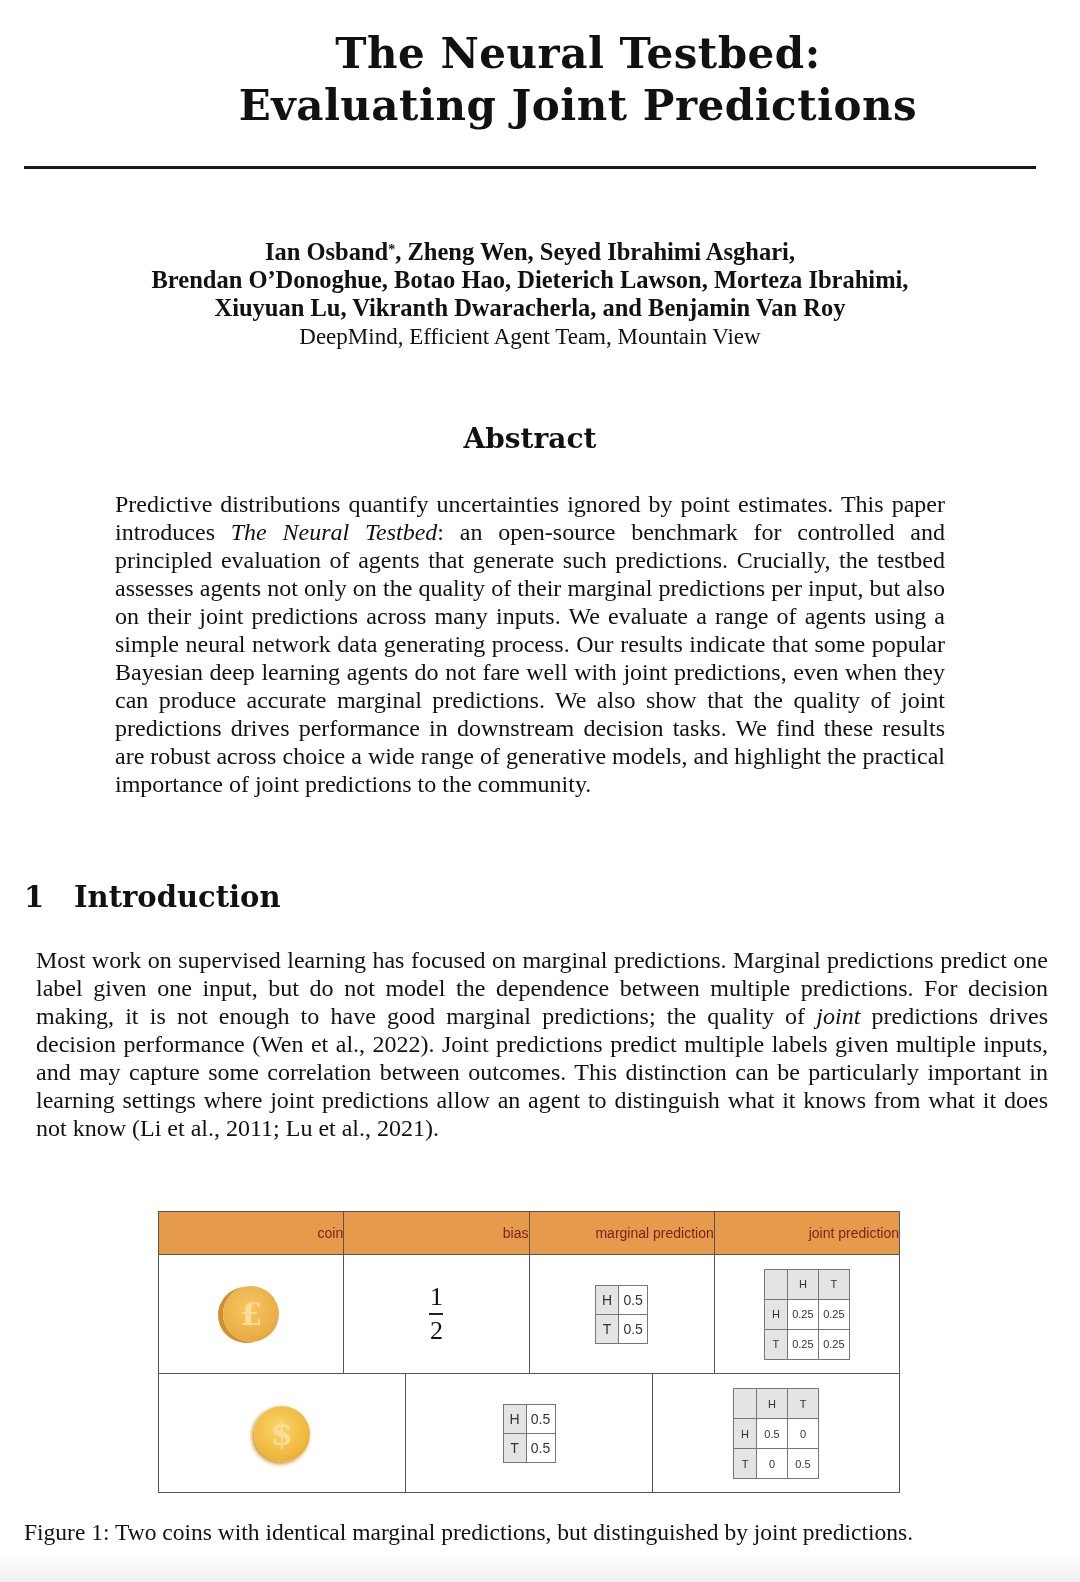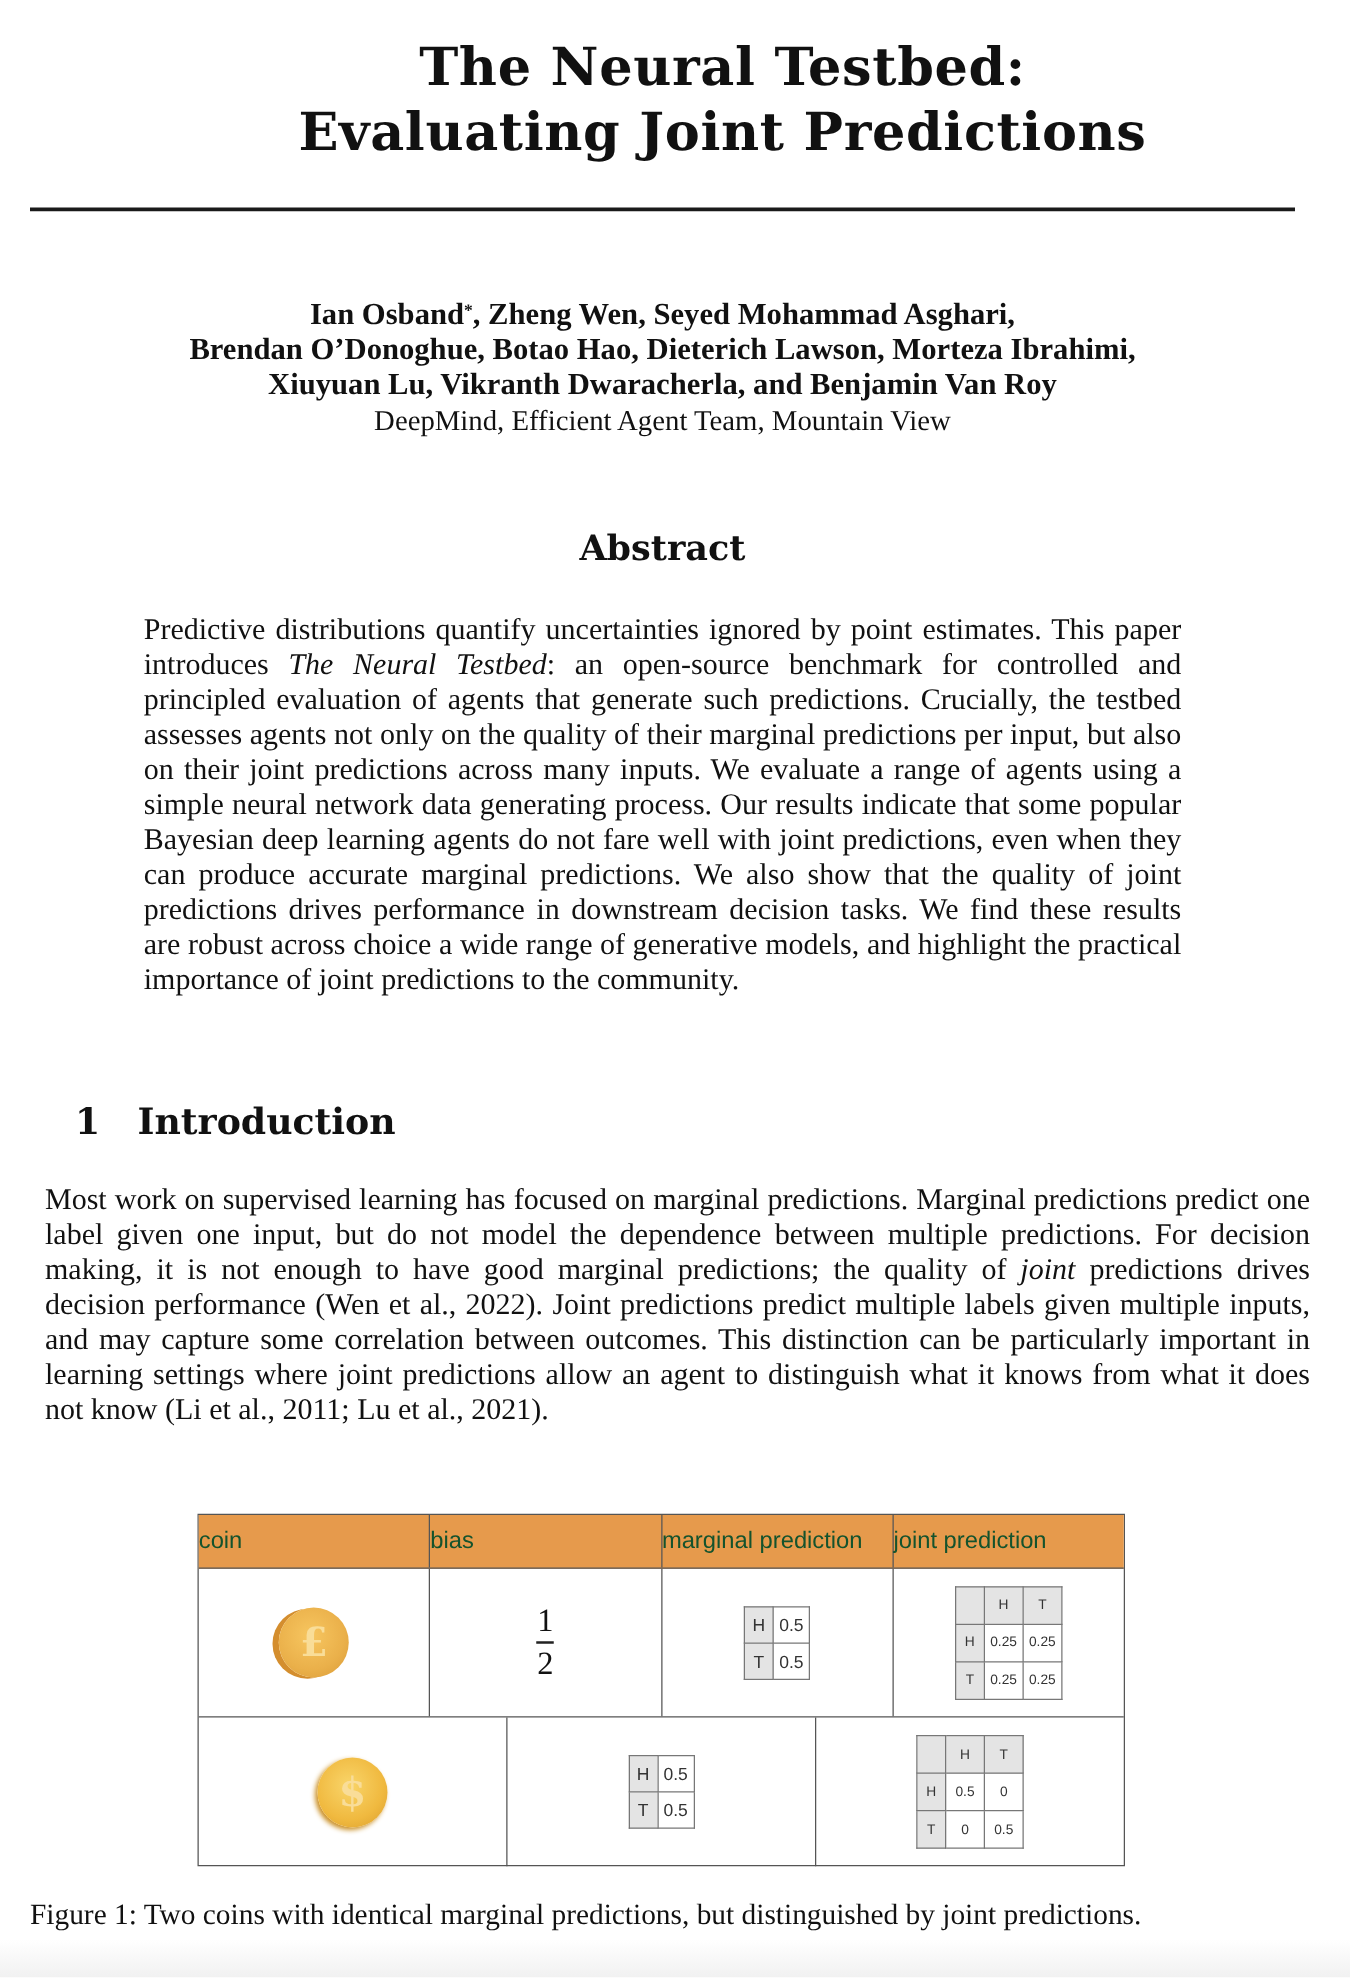--- a/index.html
+++ b/index.html
@@ -31,38 +31,38 @@
     text-align: center; font-weight: bold; font-size: 28px;
     font-family: "DejaVu Serif", serif;
   }
   .abs-body {
     position: absolute; left: 115px; width: 830px; top: 490px;
     font-size: 24px; line-height: 28px; text-align: justify;
     font-family: "Liberation Serif", serif;
   }
   .sec-title {
     position: absolute; left: 24px; top: 880px;
-    font-weight: bold; font-size: 29px; font-family: "DejaVu Serif", serif; margin-left: 36px;
+    font-weight: bold; font-size: 29px; font-family: "DejaVu Serif", serif;
   }
   .sec-num { display: inline-block; width: 50px; }
   .intro-body {
     position: absolute; left: 24px; width: 1012px; top: 946px;
     font-size: 24px; line-height: 28px; text-align: justify;
     font-family: "Liberation Serif", serif;
     margin-left: 12px;
   }
   
   .figure {
     position: absolute; left: 158px; top: 1211px; width: 742px; height: 282px;
     border: 1.5px solid #555; box-sizing: border-box;
     font-family: "Liberation Sans", sans-serif;
   }
   .fig-head { display: flex; height: 42px; background: #e69a4c; border-bottom: 1.5px solid #555; }
   .fig-head div {
-    flex: 1; text-align: left; line-height: 42px; font-size: 19px; color: #14532d;
+    flex: 1; text-align: right; line-height: 42px; font-size: 14px; color: #7f1d1d;
     border-right: 1.5px solid #555;
   }
   .fig-head div:last-child { border-right: none; }
   .fig-row { display: flex; height: 118px; border-bottom: 1.5px solid #555; }
   .fig-row:last-child { border-bottom: none; height: 119px; }
   .fig-cell {
     flex: 1; border-right: 1.5px solid #555; display: flex; align-items: center; justify-content: center;
   }
   .fig-cell:last-child { border-right: none; }
   .coin {
@@ -94,21 +94,21 @@
 </head>
 <body>
 
 <div class="title">
   <div>The Neural Testbed:</div>
   <div>Evaluating Joint Predictions</div>
 </div>
 <div class="rule"></div>
 
 <div class="authors">
-  <div><span>Ian Osband</span><sup class="star">*</sup><span>, Zheng Wen, Seyed Mohammad Asghari,</span></div>
+  <div><span>Ian Osband</span><sup class="star">*</sup><span>, Zheng Wen, Seyed Ibrahimi Asghari,</span></div>
   <div>Brendan O’Donoghue, Botao Hao, Dieterich Lawson, Morteza Ibrahimi,</div>
   <div>Xiuyuan Lu, Vikranth Dwaracherla, and Benjamin Van Roy</div>
 </div>
 <div class="affil">DeepMind, Efficient Agent Team, Mountain View</div>
 
 <div class="abs-title">Abstract</div>
 <div class="abs-body"><span>Predictive distributions quantify uncertainties ignored by point estimates. This paper introduces </span><i>The Neural Testbed</i><span>: an open-source benchmark for controlled and principled evaluation of agents that generate such predictions. Crucially, the testbed assesses agents not only on the quality of their marginal predictions per input, but also on their joint predictions across many inputs. We evaluate a range of agents using a simple neural network data generating process. Our results indicate that some popular Bayesian deep learning agents do not fare well with joint predictions, even when they can produce accurate marginal predictions. We also show that the quality of joint predictions drives performance in downstream decision tasks. We find these results are robust across choice a wide range of generative models, and highlight the practical importance of joint predictions to the community.</span></div>
 
 <div class="sec-title"><span class="sec-num">1</span><span>Introduction</span></div>
 

